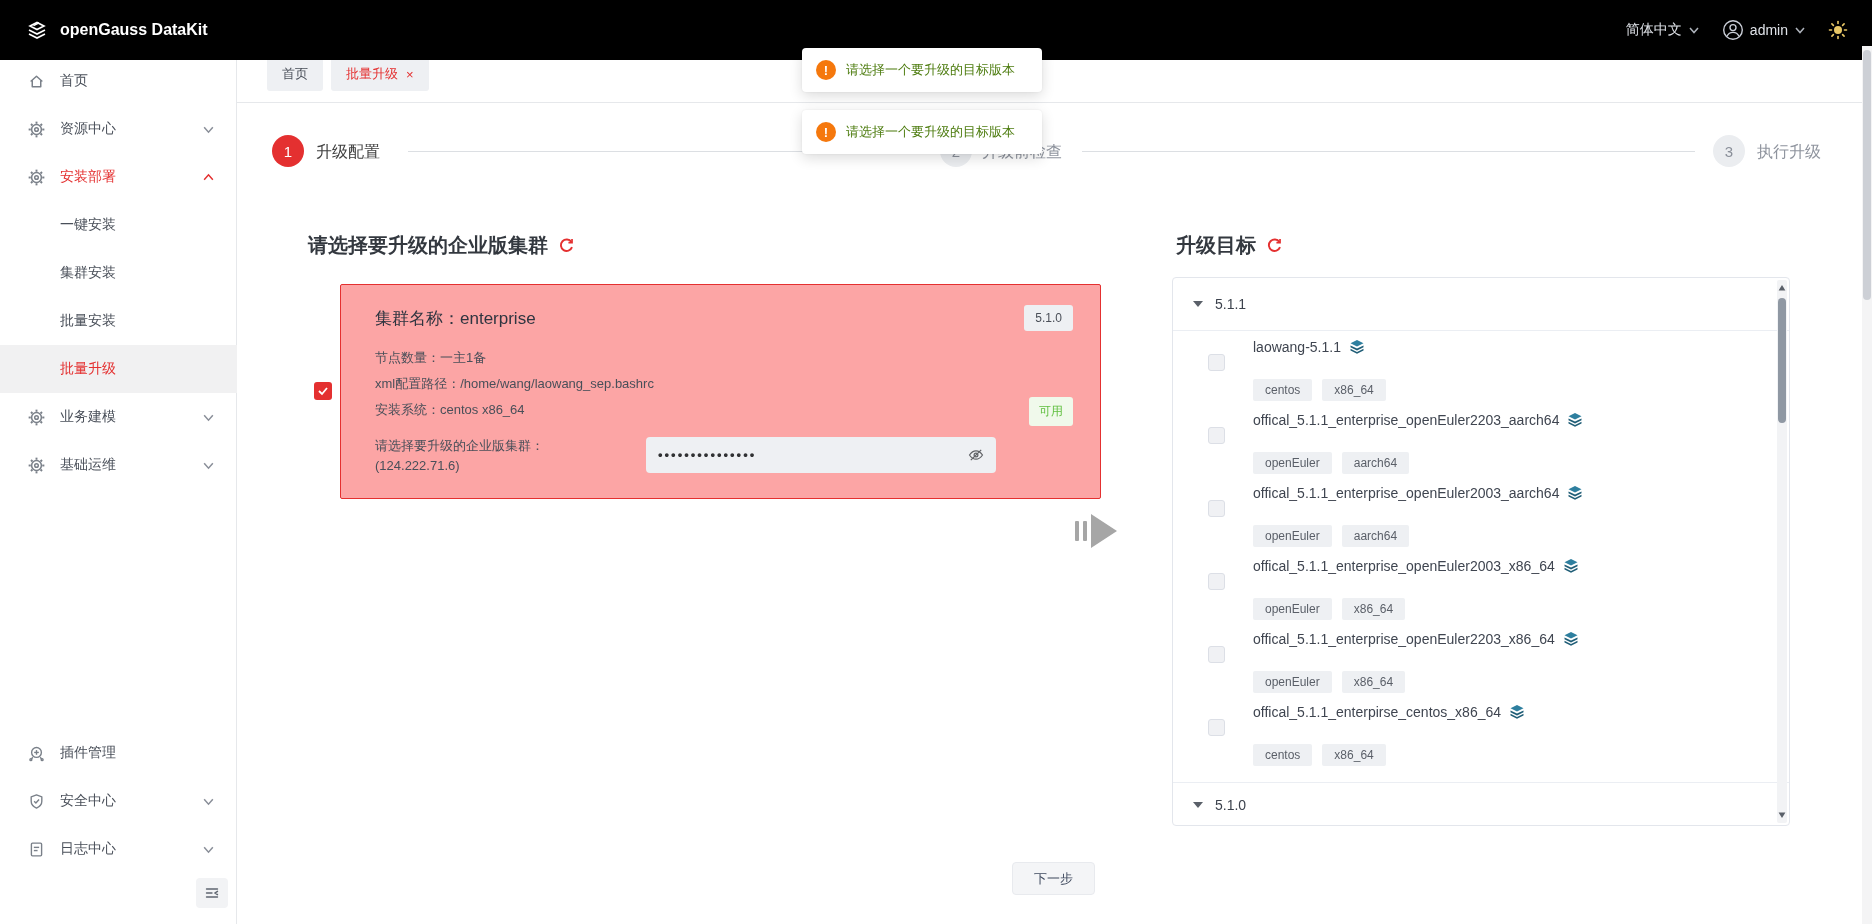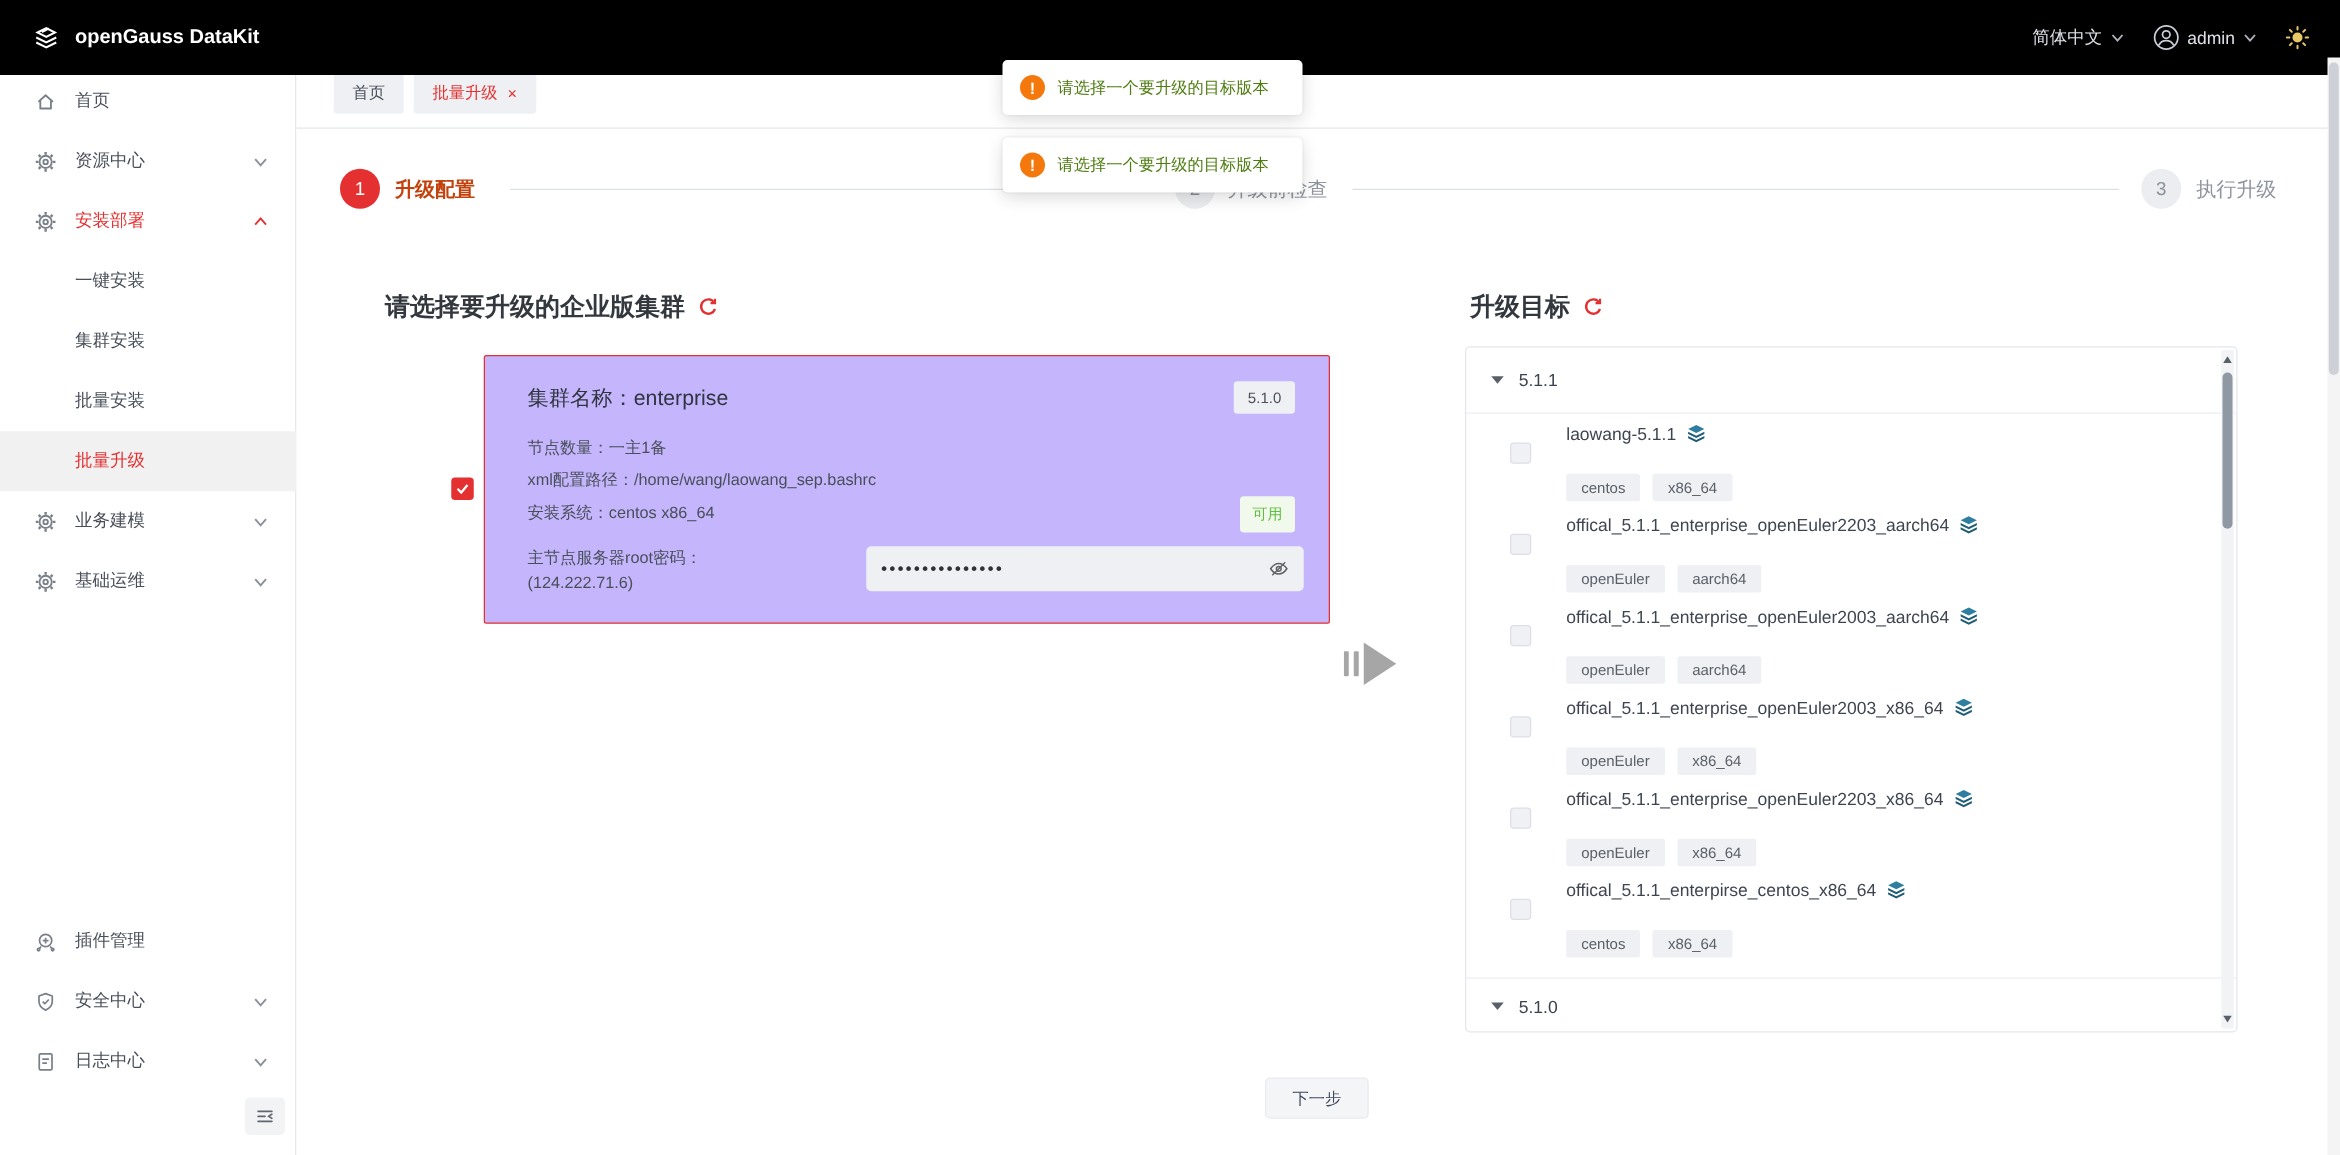--- a/index.html
+++ b/index.html
@@ -30,38 +30,38 @@
   .tabbar{position:absolute;left:237px;top:46px;width:1635px;height:57px;background:#fff;border-bottom:1px solid #e6e8eb;display:flex;align-items:center;padding-left:30px;gap:8px;z-index:10;}
   .tab{height:34px;padding:0 15px;background:#eef0f3;border-radius:3px;display:flex;align-items:center;font-size:13px;color:#494f59;gap:8px;cursor:pointer;}
   .tab.active{color:#e43030;}
   .tab .tab-close{font-size:13px;color:#e43030;cursor:pointer;}
 
   
   .step-circle{position:absolute;width:32px;height:32px;border-radius:50%;display:flex;align-items:center;justify-content:center;font-size:15px;}
   .step-circle.done{background:#e43030;color:#fff;}
   .step-circle.wait{background:#ebedf0;color:#8a8f99;}
   .step-label{position:absolute;font-size:16px;white-space:nowrap;}
-  .step-label.done{color:#c2410c;font-weight:700;}
+  .step-label.done{color:#404040;font-weight:400;}
   .step-label.wait{color:#8f949e;}
   .step-line{position:absolute;height:1px;background:#dcdfe3;}
 
   
   .toast{position:absolute;left:802px;width:240px;height:44px;background:#fff;border-radius:4px;box-shadow:0 4px 14px rgba(0,0,0,.14),0 0 2px rgba(0,0,0,.08);display:flex;align-items:center;padding:0 14px;gap:10px;z-index:60;}
   .toast-icon{width:20px;height:20px;border-radius:50%;background:#f5780d;color:#fff;font-weight:700;font-size:13px;display:flex;align-items:center;justify-content:center;flex:0 0 auto;}
   .toast-msg{font-size:13px;color:#4d7c0f;white-space:nowrap;}
 
   
   .panel-title{position:absolute;font-size:20px;font-weight:600;color:#33383f;display:flex;align-items:center;gap:10px;}
   .refresh{width:17px;height:17px;color:#e43030;cursor:pointer;}
   .search-box{position:absolute;left:657px;top:226px;width:340px;height:39px;background:#f1f2f5;border-radius:4px;display:flex;align-items:center;padding:0 12px;}
   .search-box input{flex:1;border:none;outline:none;background:transparent;font-size:13px;color:#303540;font-family:inherit;}
   .search-box input::placeholder{color:#a8abb2;}
   .search-icon{width:15px;height:15px;color:#909399;}
 
-  .cluster-card{position:absolute;left:340px;top:284px;width:677px;height:215px;border:1px solid #e43030;border-radius:2px;background:#c4b5fd;margin-left:47px;}
+  .cluster-card{position:absolute;left:340px;top:284px;width:761px;height:215px;border:1px solid #e43030;border-radius:2px;background:#fca5a5;}
   .cc-check{position:absolute;left:-27px;top:97px;width:18px;height:18px;background:#e43030;border-radius:3px;display:flex;align-items:center;justify-content:center;cursor:pointer;}
   .cc-title{position:absolute;left:34px;top:22px;font-size:17px;color:#2f3540;}
   .cc-badge{position:absolute;right:27px;top:20px;background:#eef0f3;border-radius:3px;padding:6px 11px;font-size:12px;color:#4a4f58;}
   .cc-row{position:absolute;left:34px;font-size:13px;color:#494f59;white-space:nowrap;}
   .cc-status{position:absolute;right:27px;top:112px;background:#f0f9eb;color:#5fbf3f;border-radius:3px;padding:6px 10px;font-size:12px;}
   .cc-pwd{position:absolute;left:305px;top:152px;width:350px;height:36px;background:#eef0f3;border-radius:4px;display:flex;align-items:center;padding:0 12px;cursor:text;}
   .cc-dots{flex:1;font-size:13px;letter-spacing:2px;color:#303133;font-weight:700;line-height:36px;}
   .eye-icon{width:16px;height:16px;color:#606266;cursor:pointer;}
 
   .ff-arrow{position:absolute;left:1075px;top:510px;width:46px;height:42px;color:#a6a6a6;}
@@ -382,21 +382,21 @@
     <div class="cc-row" style="top:64px;">
       <span>节点数量：</span><span>一主1备</span>
     </div>
     <div class="cc-row" style="top:90px;">
       <span>xml配置路径：</span><span>/home/wang/laowang_sep.bashrc</span>
     </div>
     <div class="cc-row" style="top:116px;">
       <span>安装系统：</span><span>centos x86_64</span>
     </div>
     <div class="cc-status">可用</div>
-    <div class="cc-row" style="top:152px;">主节点服务器root密码：</div>
+    <div class="cc-row" style="top:152px;">请选择要升级的企业版集群：</div>
     <div class="cc-row" style="top:173px;">(124.222.71.6)</div>
     <div class="cc-pwd">
       <span class="cc-dots">•••••••••••••••</span>
       <span class="eye-icon">
         <svg viewBox="0 0 16 16" fill="none" stroke="currentColor" stroke-width="1.2">
             <path d="M1.5 8 C3.5 5 5.6 3.8 8 3.8 S12.5 5 14.5 8 C12.5 11 10.4 12.2 8 12.2 S3.5 11 1.5 8 Z"></path>
             <circle cx="8" cy="8" r="1.9"></circle>
             <line x1="2.8" y1="13.2" x2="13.2" y2="2.8"></line>
           </svg>
       </span>

